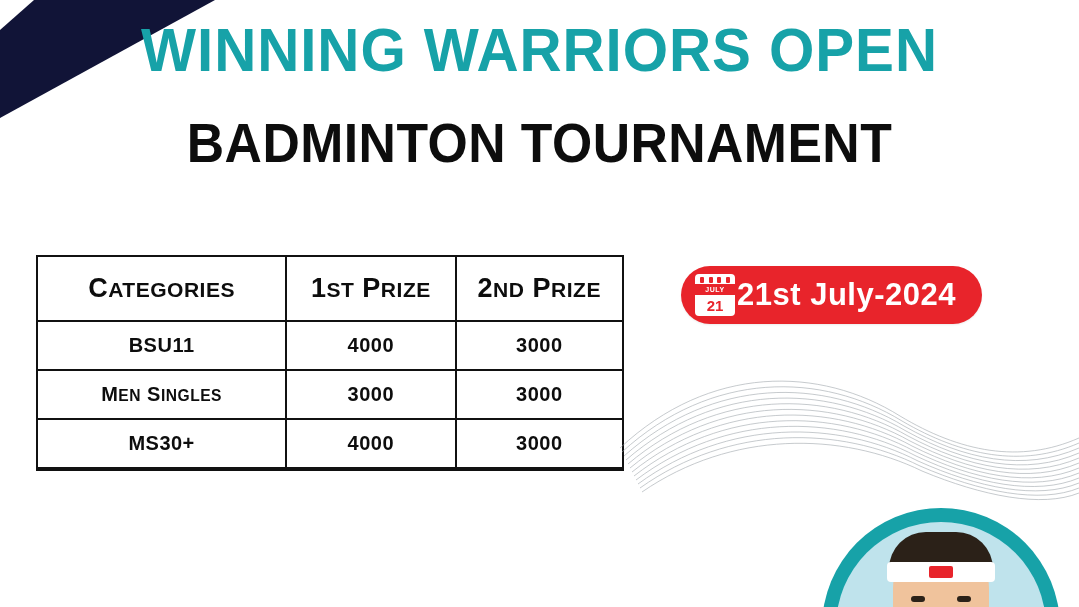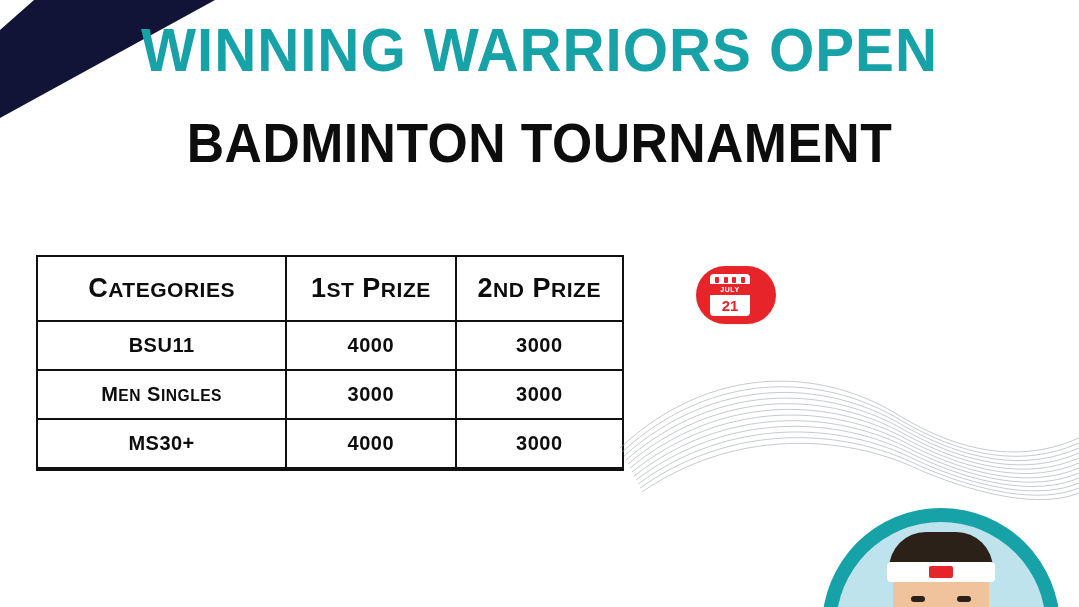--- a/index.html
+++ b/index.html
@@ -123,21 +123,21 @@
   .sc .lower { font-size: 0.78em; }
 
   col.c1 { width: 42.5%; }
   col.c2 { width: 29%; }
   col.c3 { width: 28.5%; }
 
   
   .date-pill {
     position: absolute;
     top: 266px;
-    left: 696px;
+    left: 681px;
     height: 58px;
     padding: 0 26px 0 14px;
     background: #e8242b;
     border-radius: 29px;
     display: flex;
     align-items: center;
     gap: 2px;
     box-shadow: 0 1px 2px rgba(0,0,0,0.08);
   }
   .cal-icon {
@@ -326,20 +326,21 @@
     <div class="cal-icon">
       <div class="rings">
           <i></i>
           <i></i>
           <i></i>
           <i></i>
         </div>
       <div class="band">JULY</div>
       <div class="day">21</div>
     </div>
+    <div class="date-text">21st July-2024</div>
   </div>
 
   <svg class="waves" viewBox="0 0 459 160" preserveAspectRatio="none">
     <g fill="none" stroke="#9aa0a6" stroke-width="0.7" opacity="0.8">
       <path d="M0 96 C 90 12, 200 14, 280 64 C 340 100, 400 112, 459 86"></path>
       <path d="M2 100 C 92 18, 202 20, 282 69 C 342 104, 402 116, 459 91"></path>
       <path d="M4 104 C 94 24, 204 26, 284 74 C 344 108, 404 120, 459 96"></path>
       <path d="M6 108 C 96 30, 206 32, 286 79 C 346 112, 406 124, 459 101"></path>
       <path d="M8 112 C 98 36, 208 38, 288 84 C 348 116, 408 128, 459 106"></path>
       <path d="M10 116 C 100 42, 210 44, 290 89 C 350 120, 410 132, 459 111"></path>

